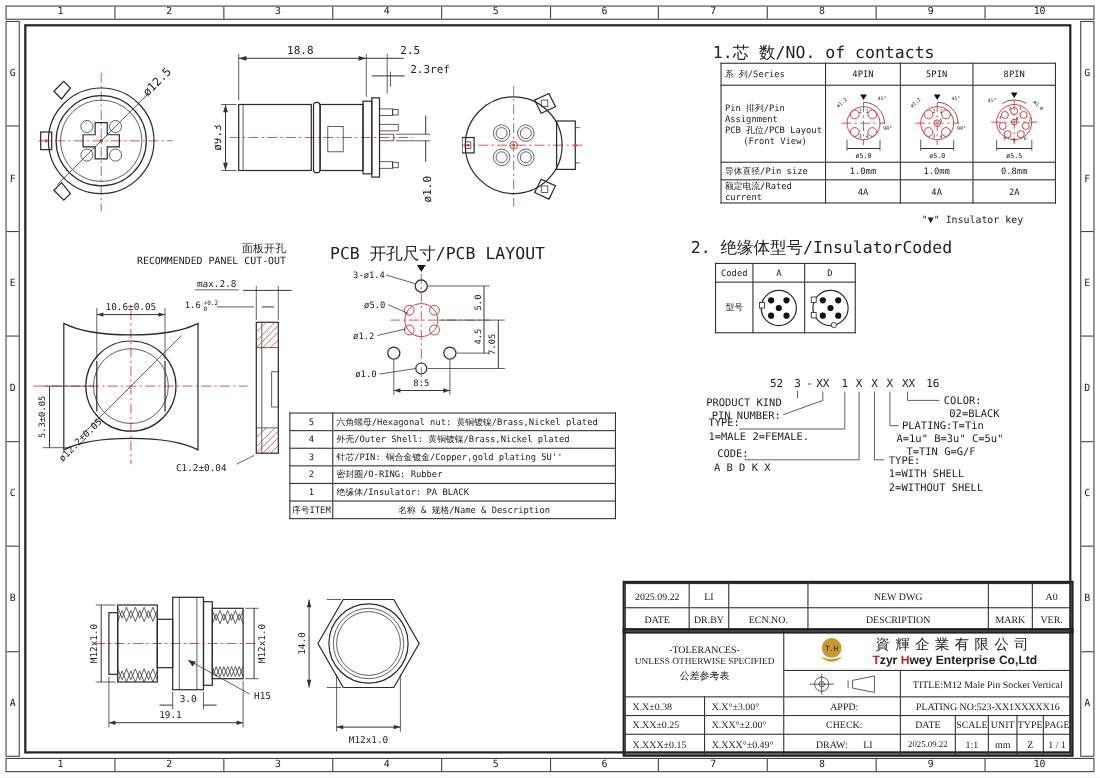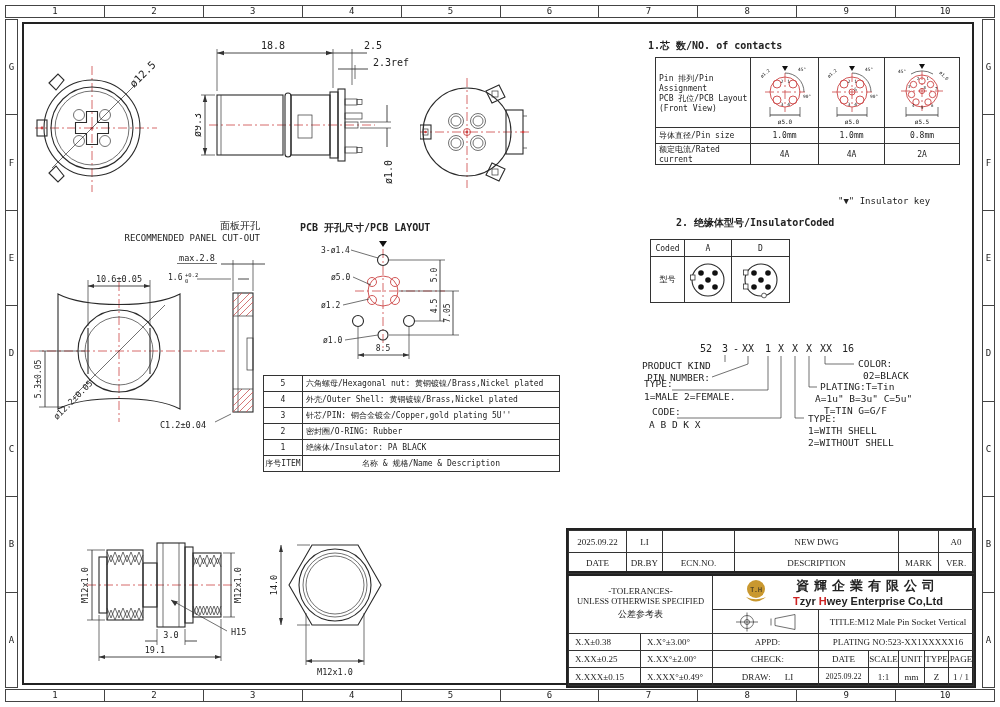--- a/index.html
+++ b/index.html
@@ -13,31 +13,31 @@
   .ruler-h>div{flex:1;border-right:1px solid #444;text-align:center;font-size:9px;line-height:11px}
   .ruler-h>div:last-child{border-right:none}
   .ruler-v{position:absolute;top:19px;bottom:19px;width:13px;display:flex;flex-direction:column;border:1px solid #444;box-sizing:border-box}
   .ruler-v>div{flex:1;border-bottom:1px solid #444;display:flex;align-items:center;justify-content:center;font-size:9px}
   .ruler-v>div:last-child{border-bottom:none}
   .inner-border{position:absolute;left:22px;top:22px;width:952px;height:663px;border:2px solid #222;box-sizing:border-box}
   
   table.tbl{position:absolute;border-collapse:collapse;table-layout:fixed}
   table.tbl td{border:1px solid #333;font-size:8px;text-align:center;padding:0;overflow:hidden}
   
-  .hdg{position:absolute;font-weight:bold;font-size:10px;white-space:nowrap}
+  .hdg{position:absolute;font-weight:normal;font-size:15px;white-space:nowrap}
   .lbl-cell{text-align:left !important;padding-left:3px !important}
   .note{position:absolute;font-size:9px;white-space:nowrap}
   
   .tb-wrap{position:absolute;left:568px;top:530px;width:406px;height:155px}
   .tb-wrap table{border-collapse:collapse;table-layout:fixed;width:406px}
   .tb-wrap td{border:1px solid #333;font-family:"Liberation Serif",serif;font-size:9px;text-align:center;padding:0;overflow:hidden}
   .tb-outer{outline:2px solid #222}
   .tolpair{display:flex;justify-content:flex-start;padding:0 6px}
   .leftcell{text-align:right;padding-left:4px !important}
-  .co-cn{font-weight:bold;font-size:13px;letter-spacing:5px;font-family:"Liberation Serif",serif;white-space:nowrap}
+  .co-cn{font-weight:normal;font-size:13px;letter-spacing:5px;font-family:"Liberation Serif",serif;white-space:nowrap}
   .co-en{font-weight:bold;font-size:11px;font-family:"Liberation Sans",sans-serif;white-space:nowrap}
   .red{color:#cc2222}
   svg{display:block}
   svg text{font-family:"DejaVu Sans Mono",monospace;fill:#222}
   .dim{stroke:#333;stroke-width:0.9;fill:none}
   .thin{stroke:#333;stroke-width:0.7;fill:none}
   .obj{stroke:#2a2a2a;stroke-width:1.1;fill:none}
   .cl{stroke:#cc4444;stroke-width:0.8;fill:none;stroke-dasharray:9 3 2 3}
   .robj{stroke:#cc4444;stroke-width:0.9;fill:none}
   .hat{stroke:#cc5555;stroke-width:0.8}
@@ -187,25 +187,31 @@
 
   <div class="hdg cad" style="left:648px;top:39px">1.芯 数/NO. of contacts</div>
   <table class="tbl cad" style="left:655px;top:57px;width:305px">
     <colgroup>
         <col style="width:95px">
         <col style="width:68px">
         <col style="width:66px">
         <col>
       </colgroup>
     <tbody>
+        <tr style="height:20px">
+      <td class="lbl-cell">系 列/Series</td>
+      <td>4PIN</td>
+      <td>5PIN</td>
+      <td>8PIN</td>
+    </tr>
     <tr style="height:70px">
       <td class="lbl-cell">
         <div>Pin 排列/Pin Assignment</div>
         <div>PCB 孔位/PCB Layout</div>
-        <div style="">(Front View)</div>
+        <div style="text-align:center">(Front View)</div>
       </td>
       <td>
         <svg width="60" height="66" viewBox="0 0 60 66" style="margin:0 auto">
           <line class="cl" x1="10" y1="32" x2="50" y2="32"></line>
               <line class="cl" x1="30" y1="13" x2="30" y2="52"></line>
           <circle class="robj" cx="30" cy="32" r="15"></circle>
           <polygon points="27,6 33,6 30,11" fill="#111"></polygon>
           <path class="thin" d="M30,13 A19,19 0 0 1 49,32"></path>
           <circle class="robj" cx="22" cy="24" r="4"></circle>
               <circle class="robj" cx="38" cy="24" r="4"></circle>
@@ -291,22 +297,22 @@
     <tr style="height:16px">
       <td class="lbl-cell">额定电流/Rated current</td>
       <td>4A</td>
       <td>4A</td>
       <td>2A</td>
     </tr>
   </tbody>
     </table>
   <div class="note cad" style="left:838px;top:196px">"▼" Insulator key</div>
 
-  <div class="hdg cad" style="left:676px;top:216px">2. 绝缘体型号/InsulatorCoded</div>
-  <table class="tbl cad" style="left:650px;top:239px;width:140px">
+  <div class="hdg cad" style="left:628px;top:216px">2. 绝缘体型号/InsulatorCoded</div>
+  <table class="tbl cad" style="left:650px;top:239px;width:128px">
     <colgroup>
         <col style="width:34px">
         <col style="width:47px">
         <col>
       </colgroup>
     <tbody>
         <tr style="height:17px">
       <td>Coded</td>
       <td>A</td>
       <td>D</td>

